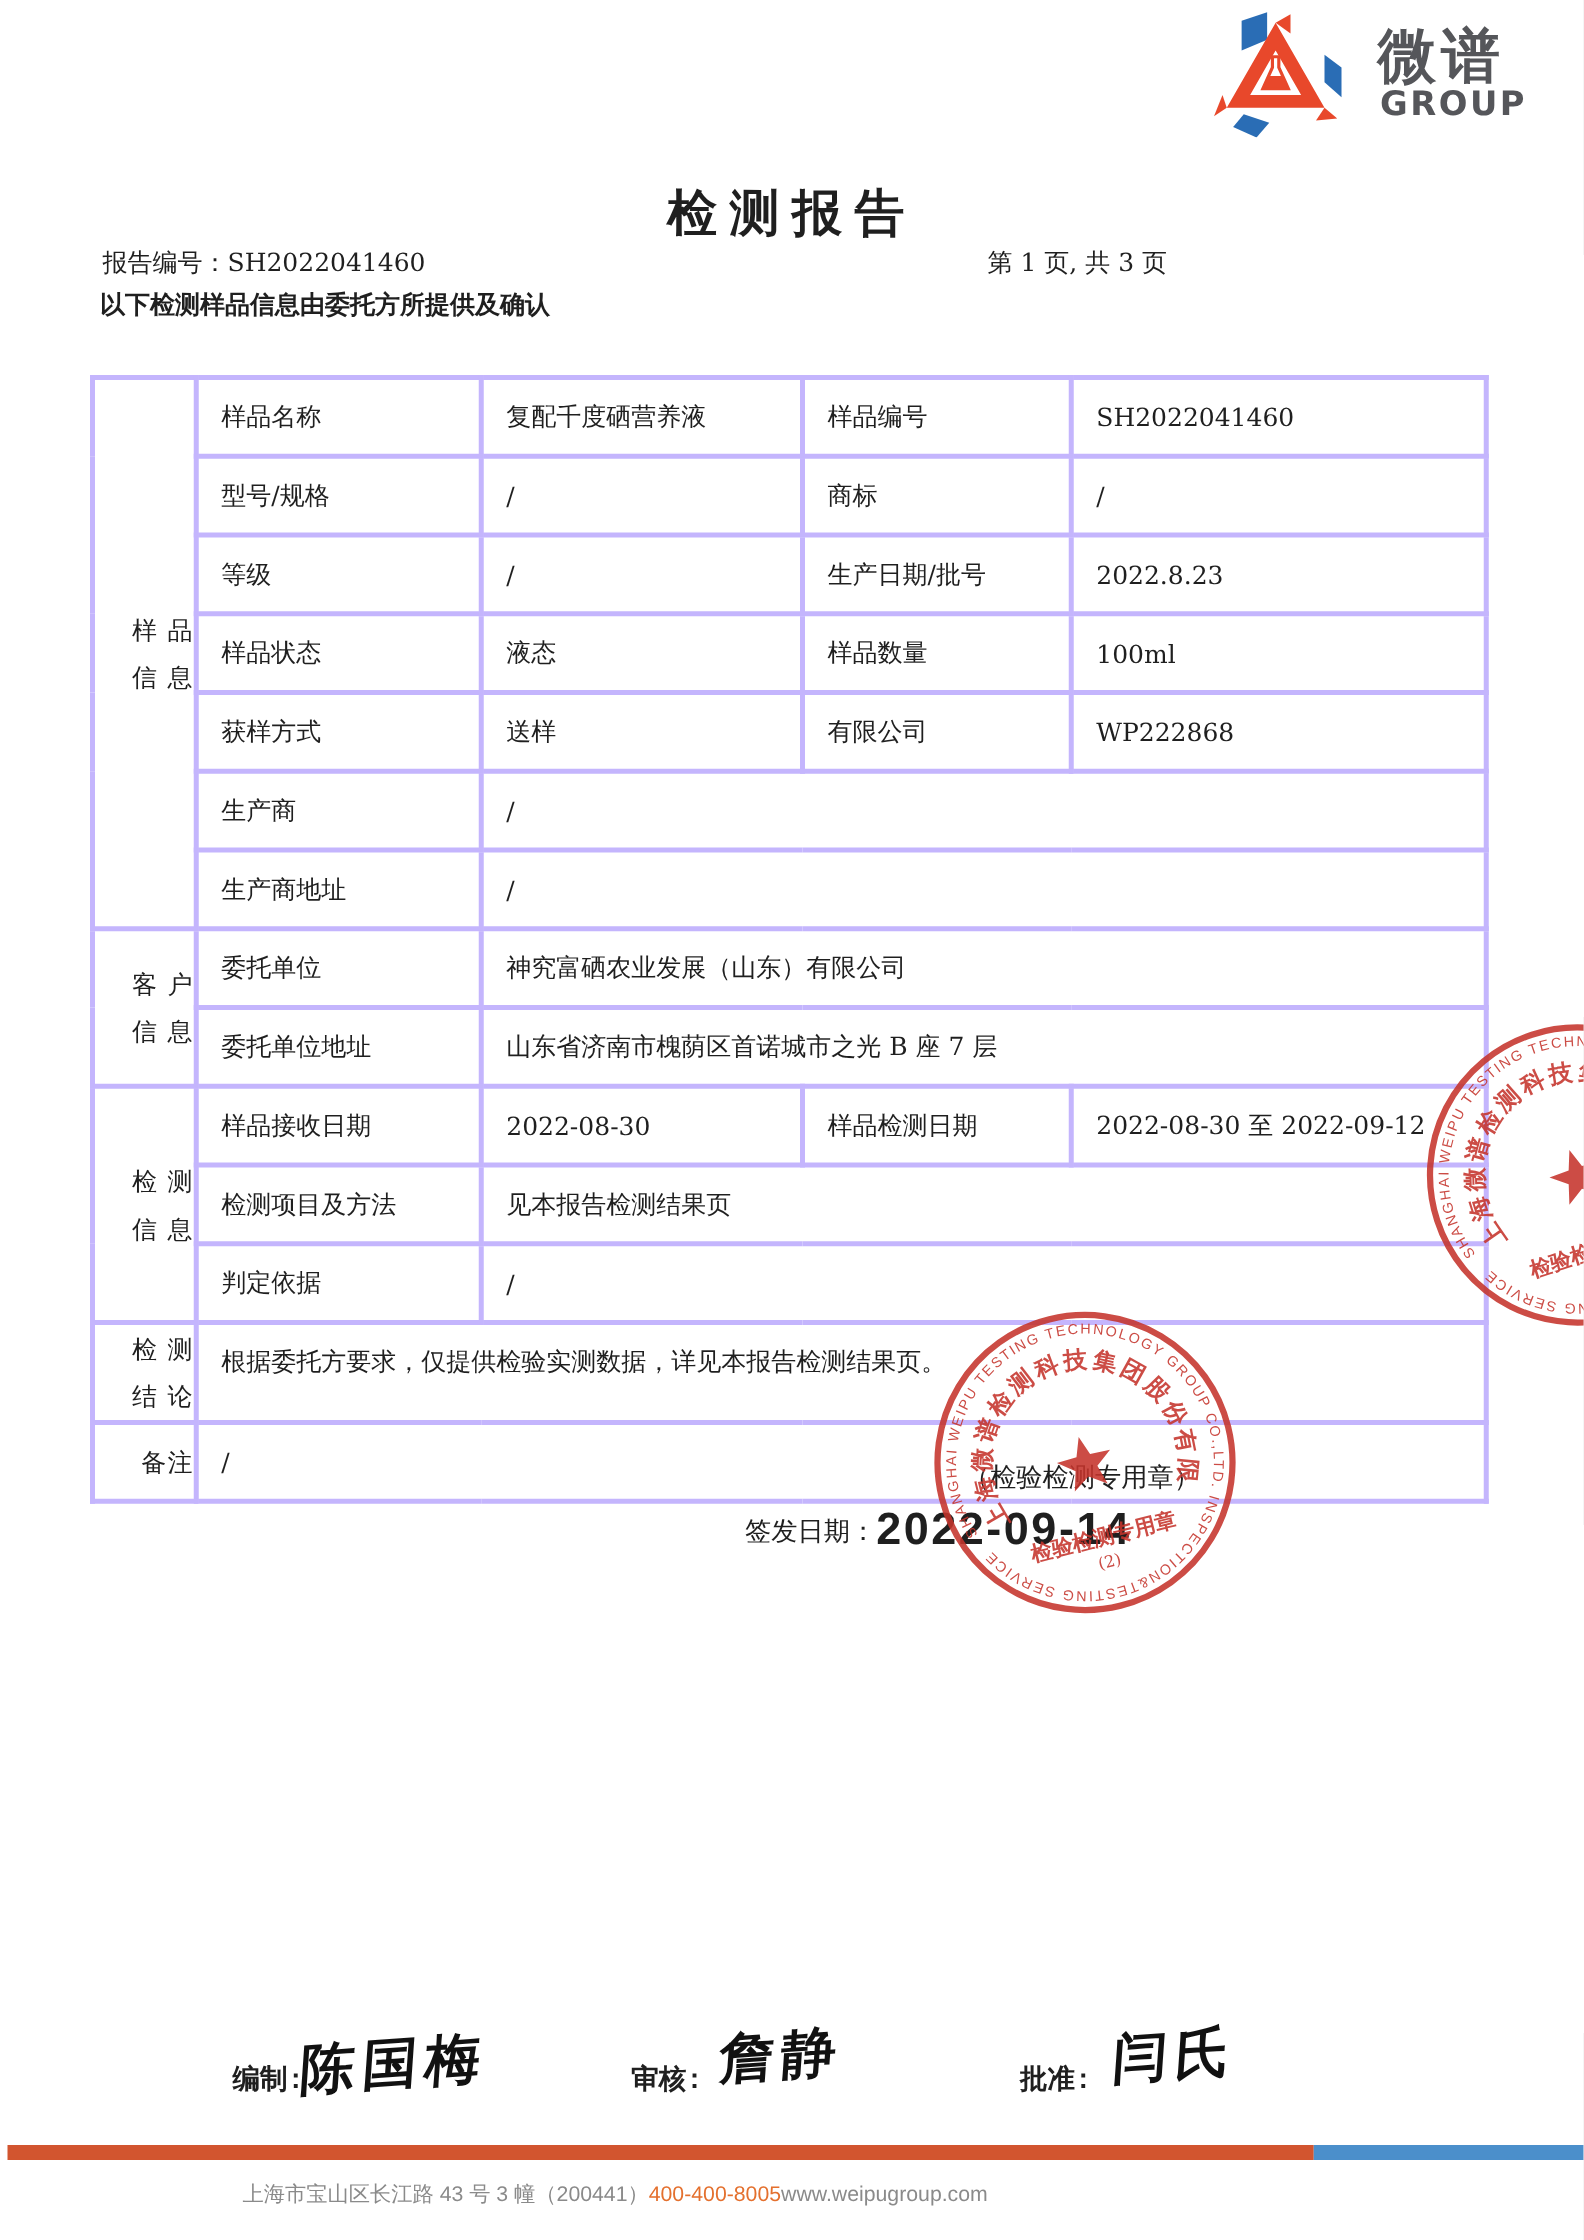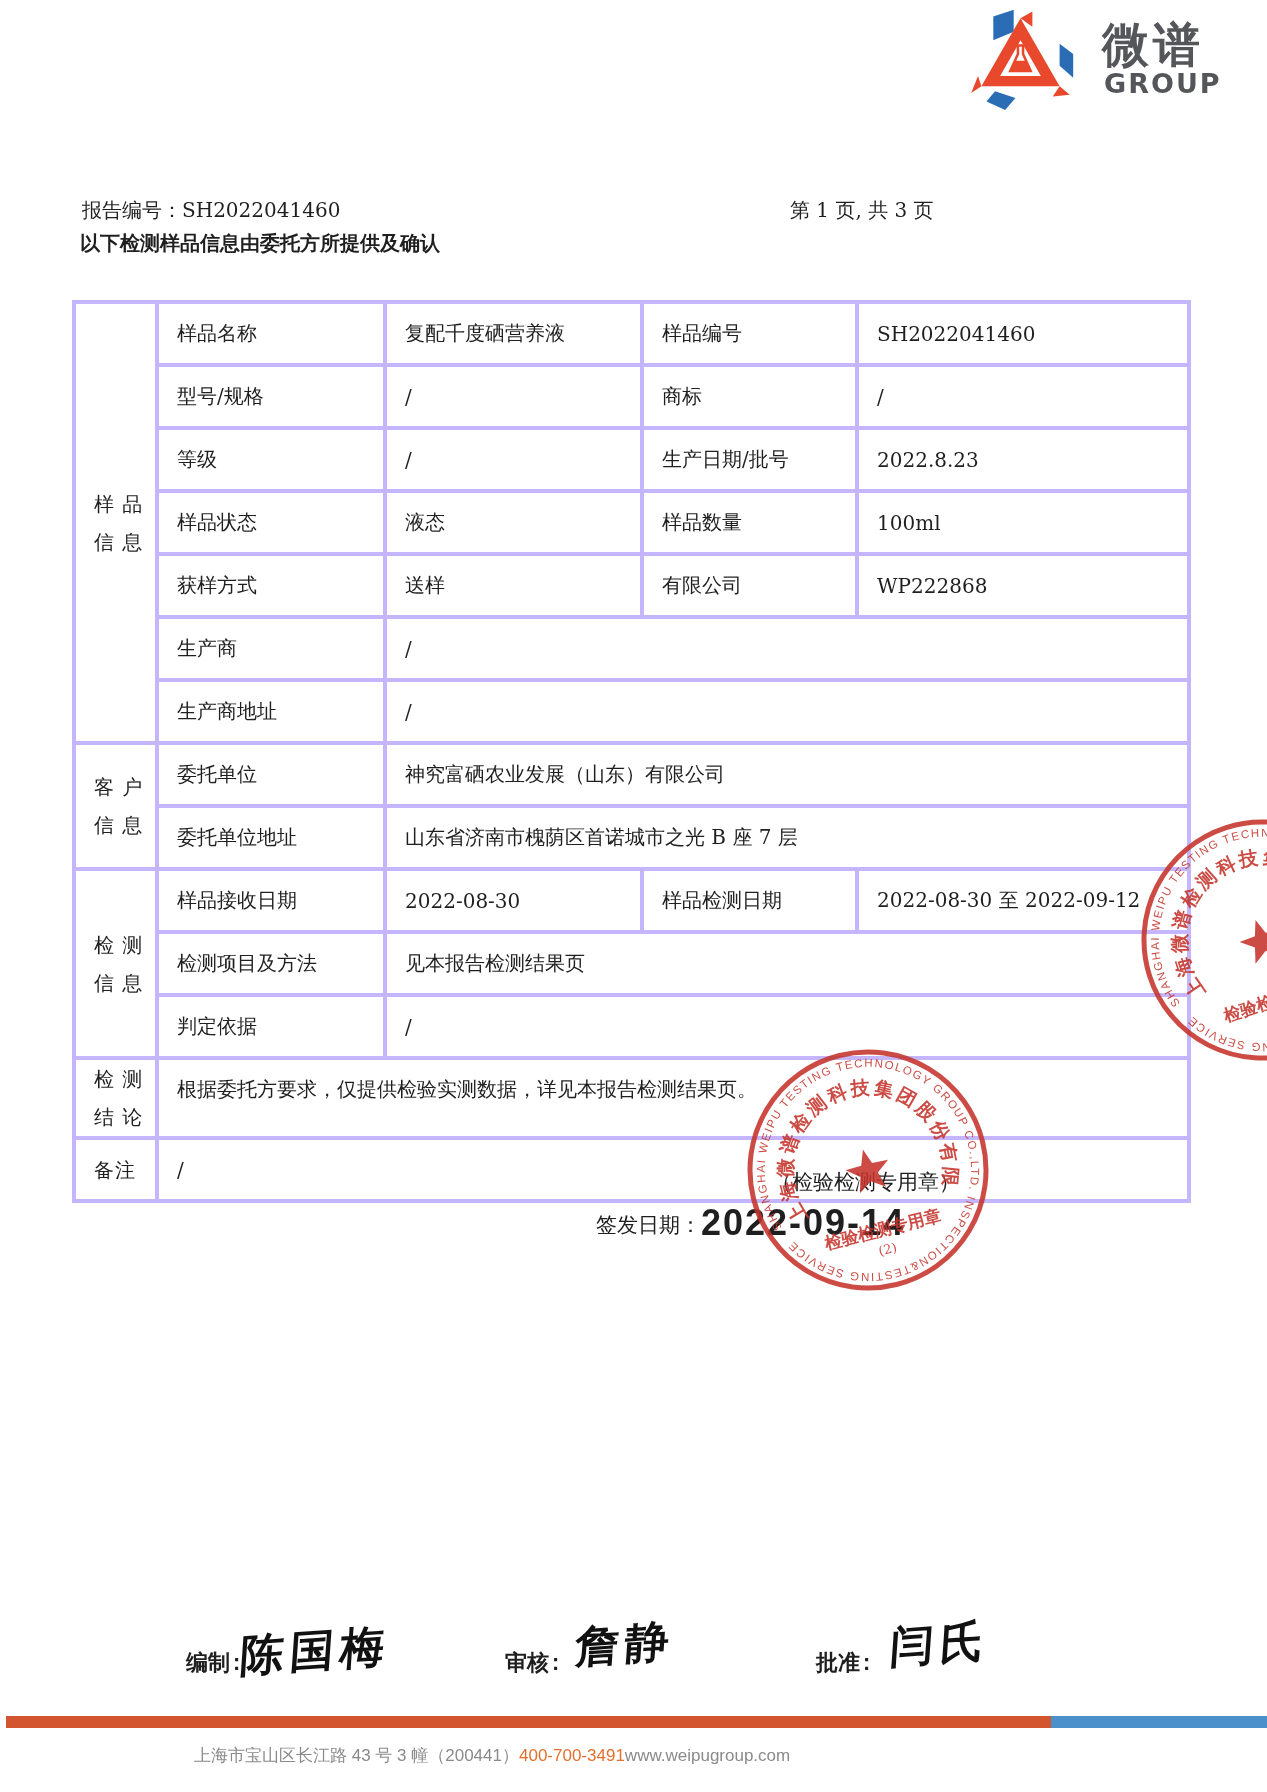--- a/index.html
+++ b/index.html
@@ -18,21 +18,21 @@
     font-size:40px;font-weight:600;letter-spacing:10px;}
   .report-line{position:absolute;left:82px;top:197px;font-size:20px;}
   .page-info{position:absolute;left:790px;top:197px;font-size:20px;}
   .subtitle{position:absolute;left:80px;top:230px;font-size:20px;font-weight:bold;}
   
   table.info{position:absolute;left:72px;top:300px;border-collapse:collapse;table-layout:fixed;
     width:1115px;border:2px solid #333;}
   table.info td{border:4px solid #c4b5fd;font-size:20px;vertical-align:middle;
     padding:0 0 0 18px;overflow:visible;}
   table.info tr{height:63px;}
-  td.seclabel{text-align:left;padding:0;white-space:pre-line;line-height:1.9;letter-spacing:1px;}
+  td.seclabel{text-align:right;padding:0;white-space:pre-line;line-height:1.9;letter-spacing:1px;}
   tr.sec td{border-top:2px solid #333;}
   tr.concl-row{height:239px;}
   tr.remark-row{height:60px;}
   td.concl-cell{position:relative;padding:0;}
   .concl-text{position:absolute;left:18px;top:16px;font-size:20px;white-space:nowrap;}
   .stamp-caption-inline{position:absolute;left:612px;top:108px;font-size:21px;}
   .sign-line{position:absolute;left:437px;top:142px;font-size:21px;white-space:nowrap;}
   .sign-date{font-family:Liberation Sans, sans-serif;font-weight:bold;
     font-size:36px;letter-spacing:2px;vertical-align:-3px;}
   
@@ -66,20 +66,21 @@
     <polygon points="60,12 74,4 74,22" fill="#e8482b"></polygon>
     <polygon points="106,92 118,102 98,104" fill="#e8482b"></polygon>
     <polygon points="14,92 2,100 10,80" fill="#e8482b"></polygon>
 
     <path d="M57,44 L57,54 L48,74 L72,74 L63,54 L63,44 Z" fill="none" stroke="#e8482b" stroke-width="3"></path>
     <polygon points="53,62 67,62 71,73 49,73" fill="#e8482b"></polygon>
   </svg>
   <div class="brand-cn">微谱</div>
   <div class="brand-en">GROUP</div>
 
+  <div class="doc-title">检测报告</div>
   <div class="report-line"><span>报告编号：</span><span>SH2022041460</span></div>
   <div class="page-info">第 1 页, 共 3 页</div>
   <div class="subtitle">以下检测样品信息由委托方所提供及确认</div>
 
   <table class="info">
     <colgroup>
       <col style="width:83px">
         <col style="width:228px">
         <col style="width:257px">
       <col style="width:215px">
@@ -208,15 +209,15 @@
 
   <div class="sig-label" style="left:186px;top:1648px;">编制:</div>
   <div class="sig-name" style="left:240px;top:1622px;">陈国梅</div>
   <div class="sig-label" style="left:505px;top:1648px;">审核:</div>
   <div class="sig-name" style="left:575px;top:1615px;">詹静</div>
   <div class="sig-label" style="left:816px;top:1648px;">批准:</div>
   <div class="sig-name" style="left:890px;top:1615px;">闫氏</div>
 
   <div class="bar-orange" style="background:#d2552f;"></div>
   <div class="bar-blue" style="background:#4b8fcb;"></div>
-  <div class="footer-text"><span>上海市宝山区长江路 43 号 3 幢（200441）</span><span class="footer-phone">400-700-3491</span><span>www.weipugroup.com</span></div>
+  <div class="footer-text"><span>上海市宝山区长江路 43 号 3 幢（200441）</span><span class="footer-phone">400-400-8005</span><span>www.weipugroup.com</span></div>
 
 </div>
 
 </body></html>

